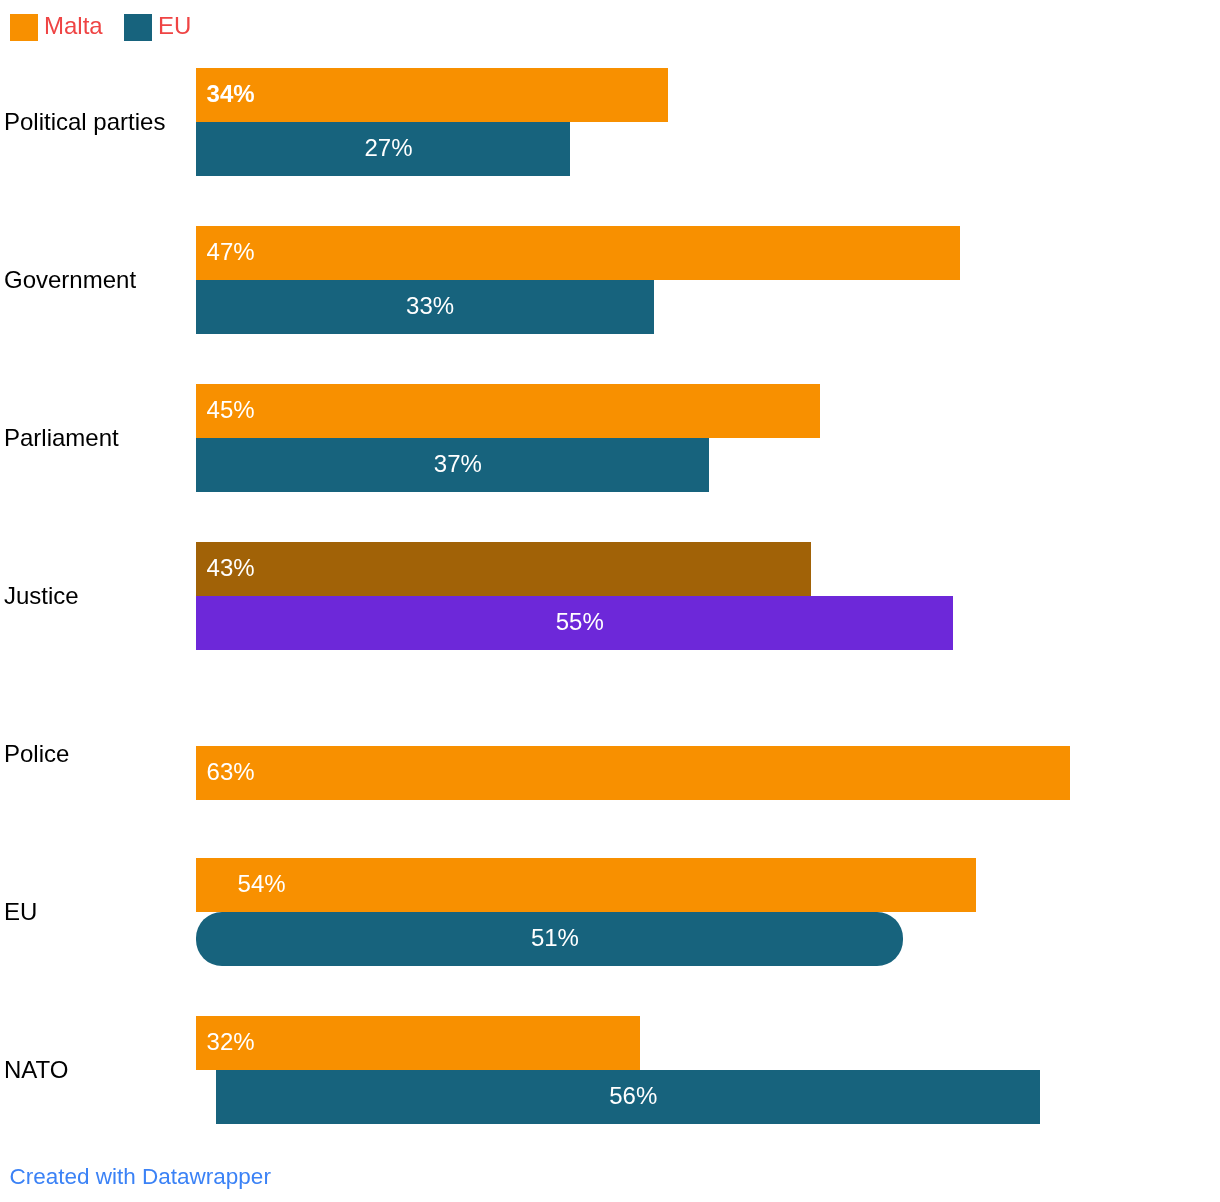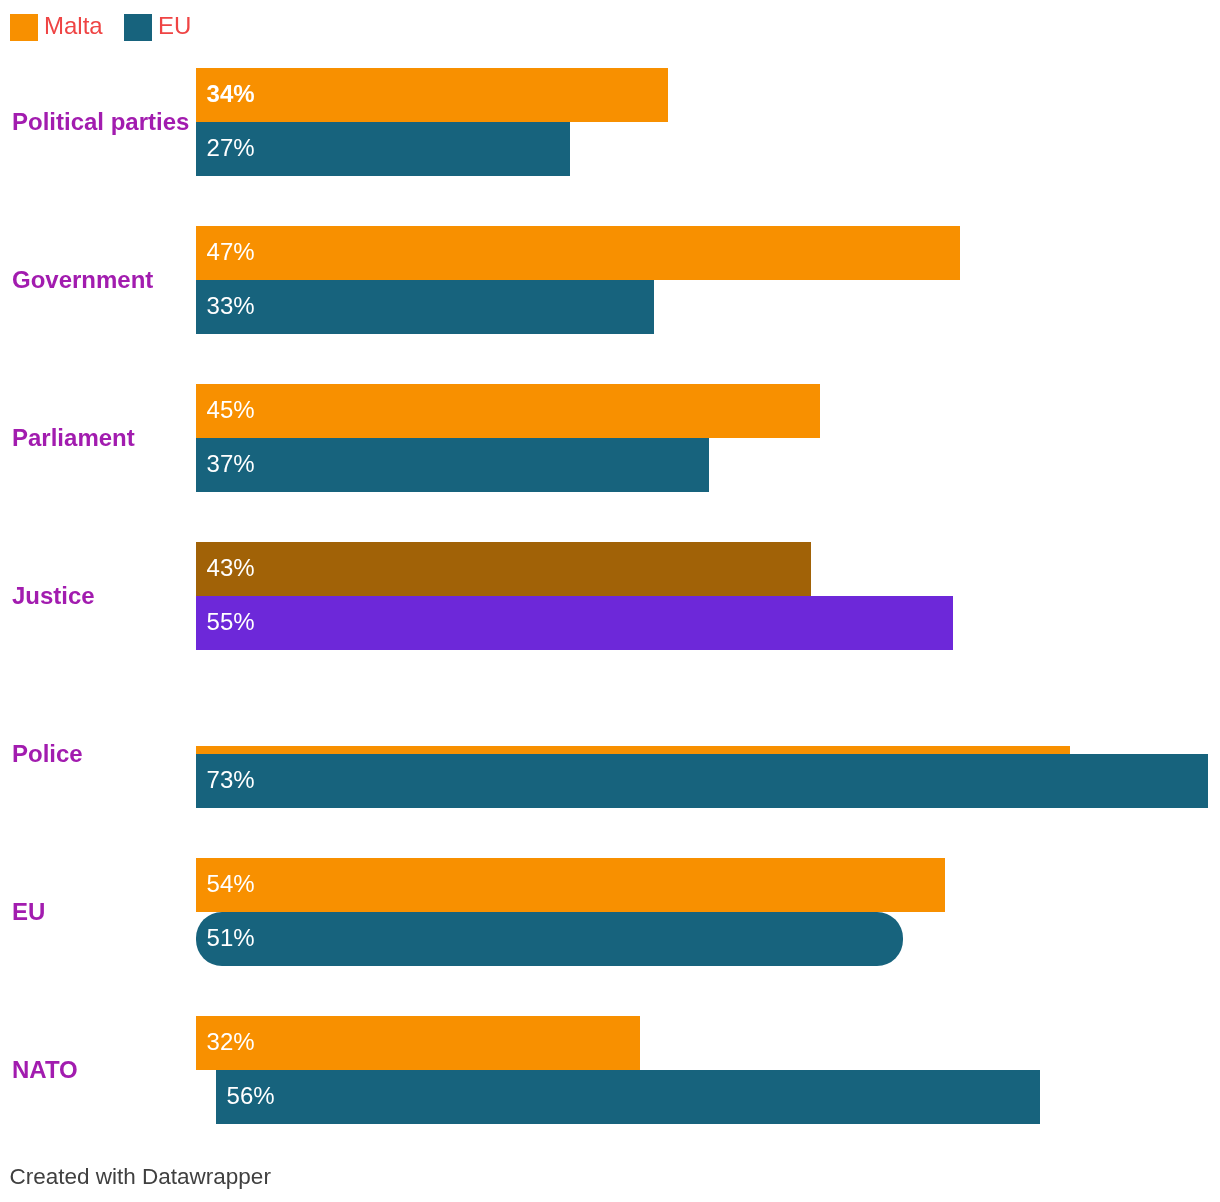--- a/index.html
+++ b/index.html
@@ -66,58 +66,57 @@
     height: 1160px;
   }
   .group {
     position: absolute;
     left: 0;
     width: 1220px;
     height: 108px;
   }
   .cat-label {
     position: absolute;
-    left: 12px;
+    left: 4px;
     top: 0;
     height: 108px;
     display: flex;
     align-items: center;
     font-size: 24px;
     line-height: 1;
-    color: #a21caf;
+    color: #000000;
     white-space: nowrap;
-    font-weight: bold;
   }
   .bar {
     position: absolute;
     left: 196px;
     height: 54px;
     display: flex;
     align-items: center;
   }
   .bar.s0 { top: 0; }
-  .bar.s1 { top: 54px; }
+  .bar.s1 { top: 54px; justify-content: center; }
   .bar-value {
     margin-left: 10.6px;
     font-size: 24px;
     line-height: 1;
     color: #ffffff;
     white-space: nowrap;
     position: relative;
     top: -1.1px;
   }
 
   
   .footer {
     position: absolute;
     left: 9.5px;
     top: 1168.8px;
     font-size: 22.5px;
     line-height: 15px;
-    color: #404040;
+    color: #3b82f6;
     white-space: nowrap;
   }
 </style>
 </head>
 <body>
 
 <div id="chart">
 
   <div class="legend">
     <div class="legend-item i0">
@@ -165,27 +164,24 @@
         </div>
         <div class="bar s1" style="width: 757px; background: #6d28d9;">
           <span class="bar-value">55%</span>
         </div>
       </div>
       <div class="group" style="top: 700px;">
         <div class="cat-label">Police</div>
         <div class="bar s0" style="width: 873.684px; background: rgb(248, 144, 0); margin-top: 46px;">
           <span class="bar-value">63%</span>
         </div>
-        <div class="bar s1" style="width: 1012.36px; background: rgb(23, 99, 125);">
-          <span class="bar-value">73%</span>
-        </div>
       </div>
       <div class="group" style="top: 858px;">
         <div class="cat-label">EU</div>
-        <div class="bar s0" style="width: 748.872px; background: rgb(248, 144, 0);">
+        <div class="bar s0" style="width: 748.872px; background: rgb(248, 144, 0); padding-left: 31px;">
           <span class="bar-value">54%</span>
         </div>
         <div class="bar s1" style="width: 707.268px; background: rgb(23, 99, 125); border-radius: 26px;">
           <span class="bar-value">51%</span>
         </div>
       </div>
       <div class="group" style="top: 1016px;">
         <div class="cat-label">NATO</div>
         <div class="bar s0" style="width: 443.776px; background: rgb(248, 144, 0);">
           <span class="bar-value">32%</span>

